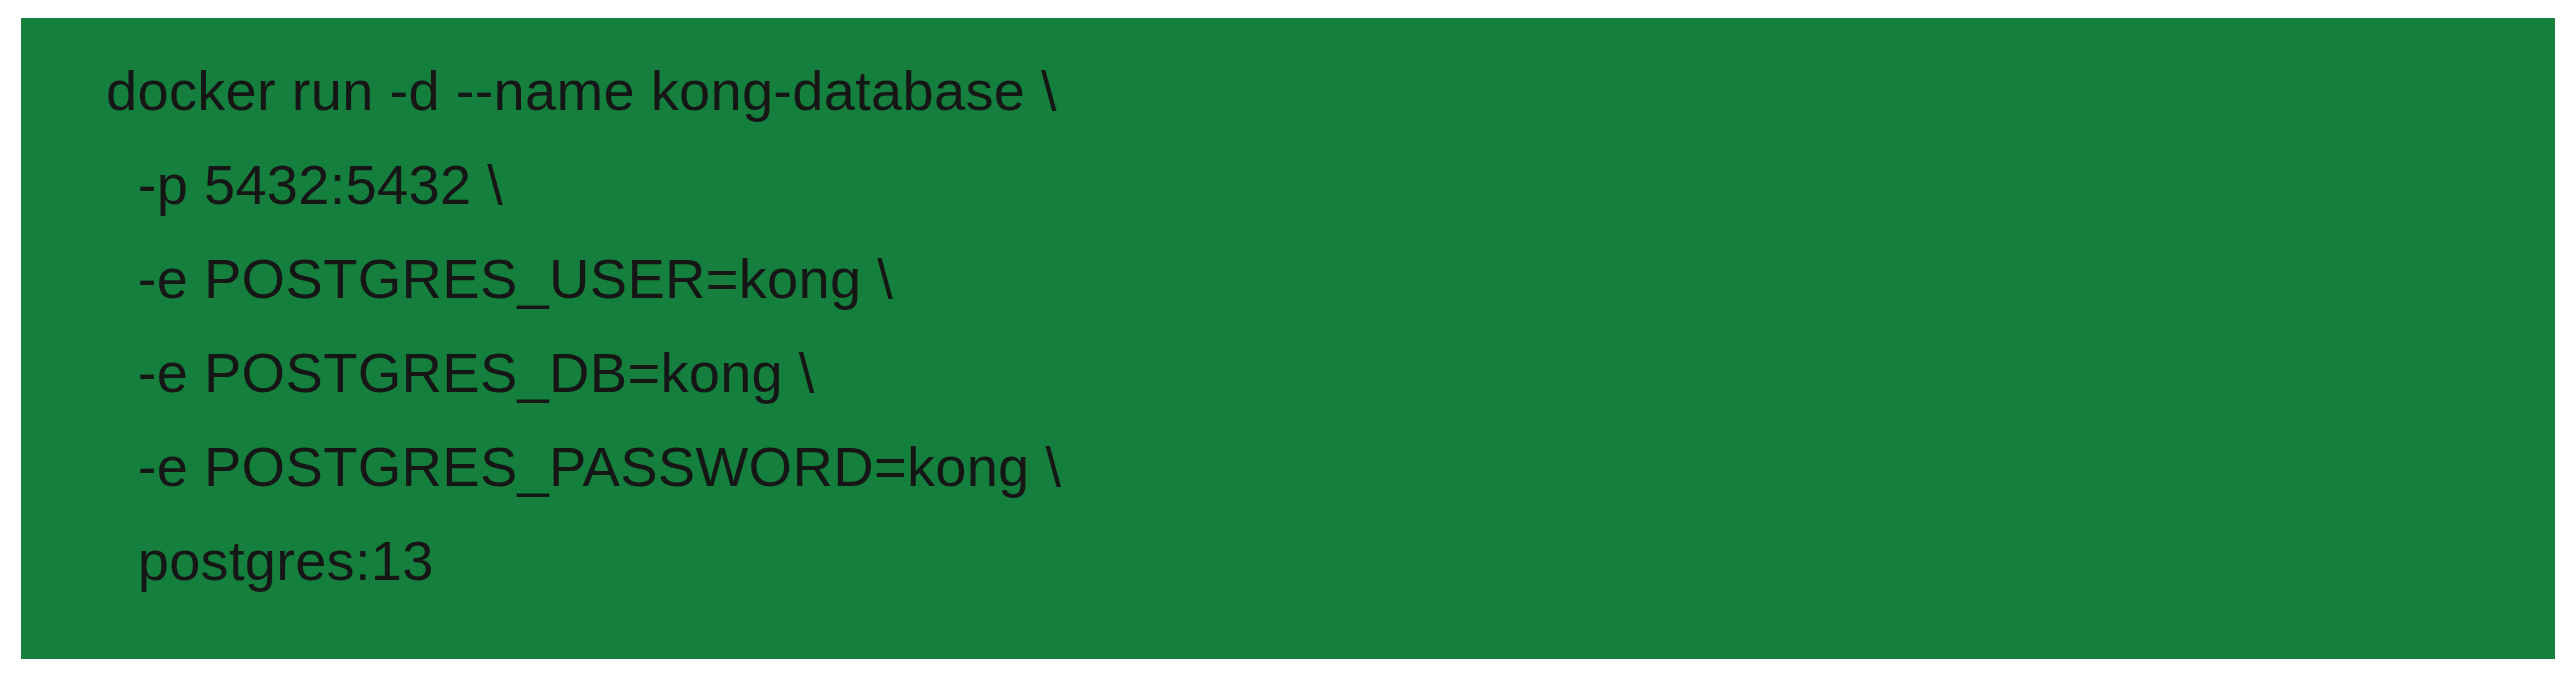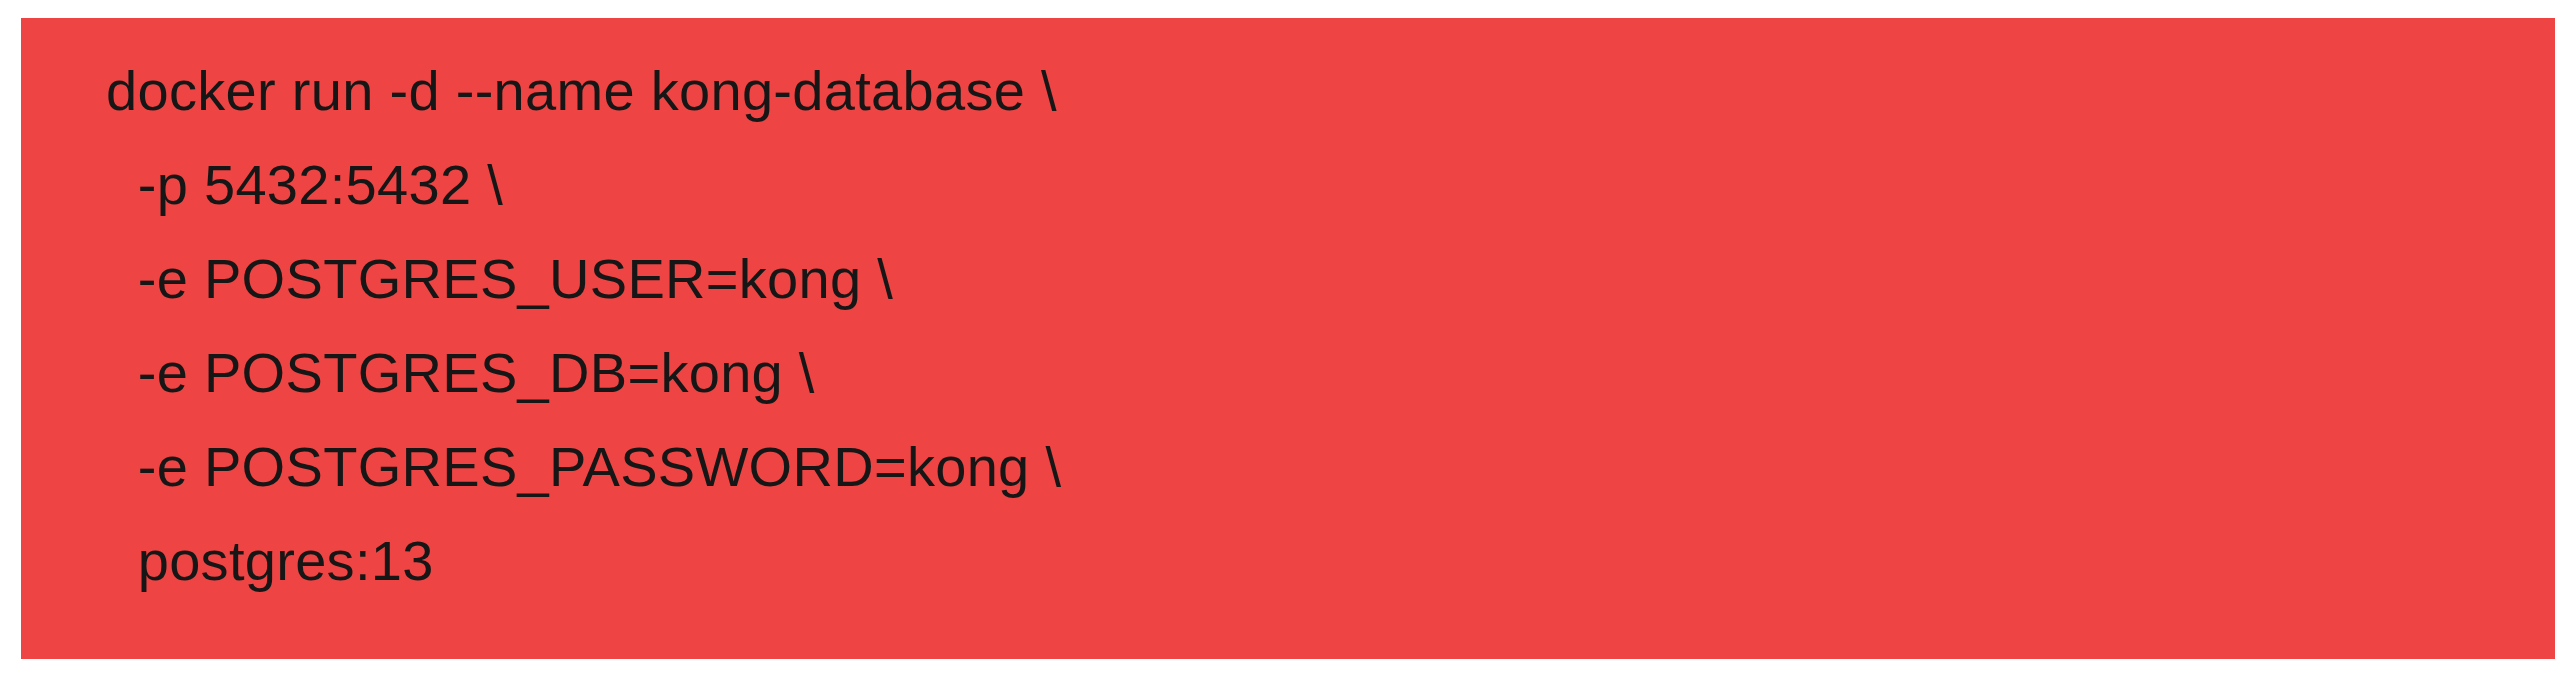--- a/index.html
+++ b/index.html
@@ -13,21 +13,21 @@
     height: 677px;
     background: #ffffff;
     overflow: hidden;
   }
   .code-panel {
     position: absolute;
     left: 21px;
     top: 18px;
     width: 2534px;
     height: 641px;
-    background: #ef4444;
+    background: #15803d;
   }
   .code-text {
     margin: 0;
     padding: 26px 34px 0 85px;
     font-family: "Liberation Sans", sans-serif;
     font-size: 56px;
     line-height: 94px;
     font-weight: 400;
     letter-spacing: 0.3px;
     color: #161616;

